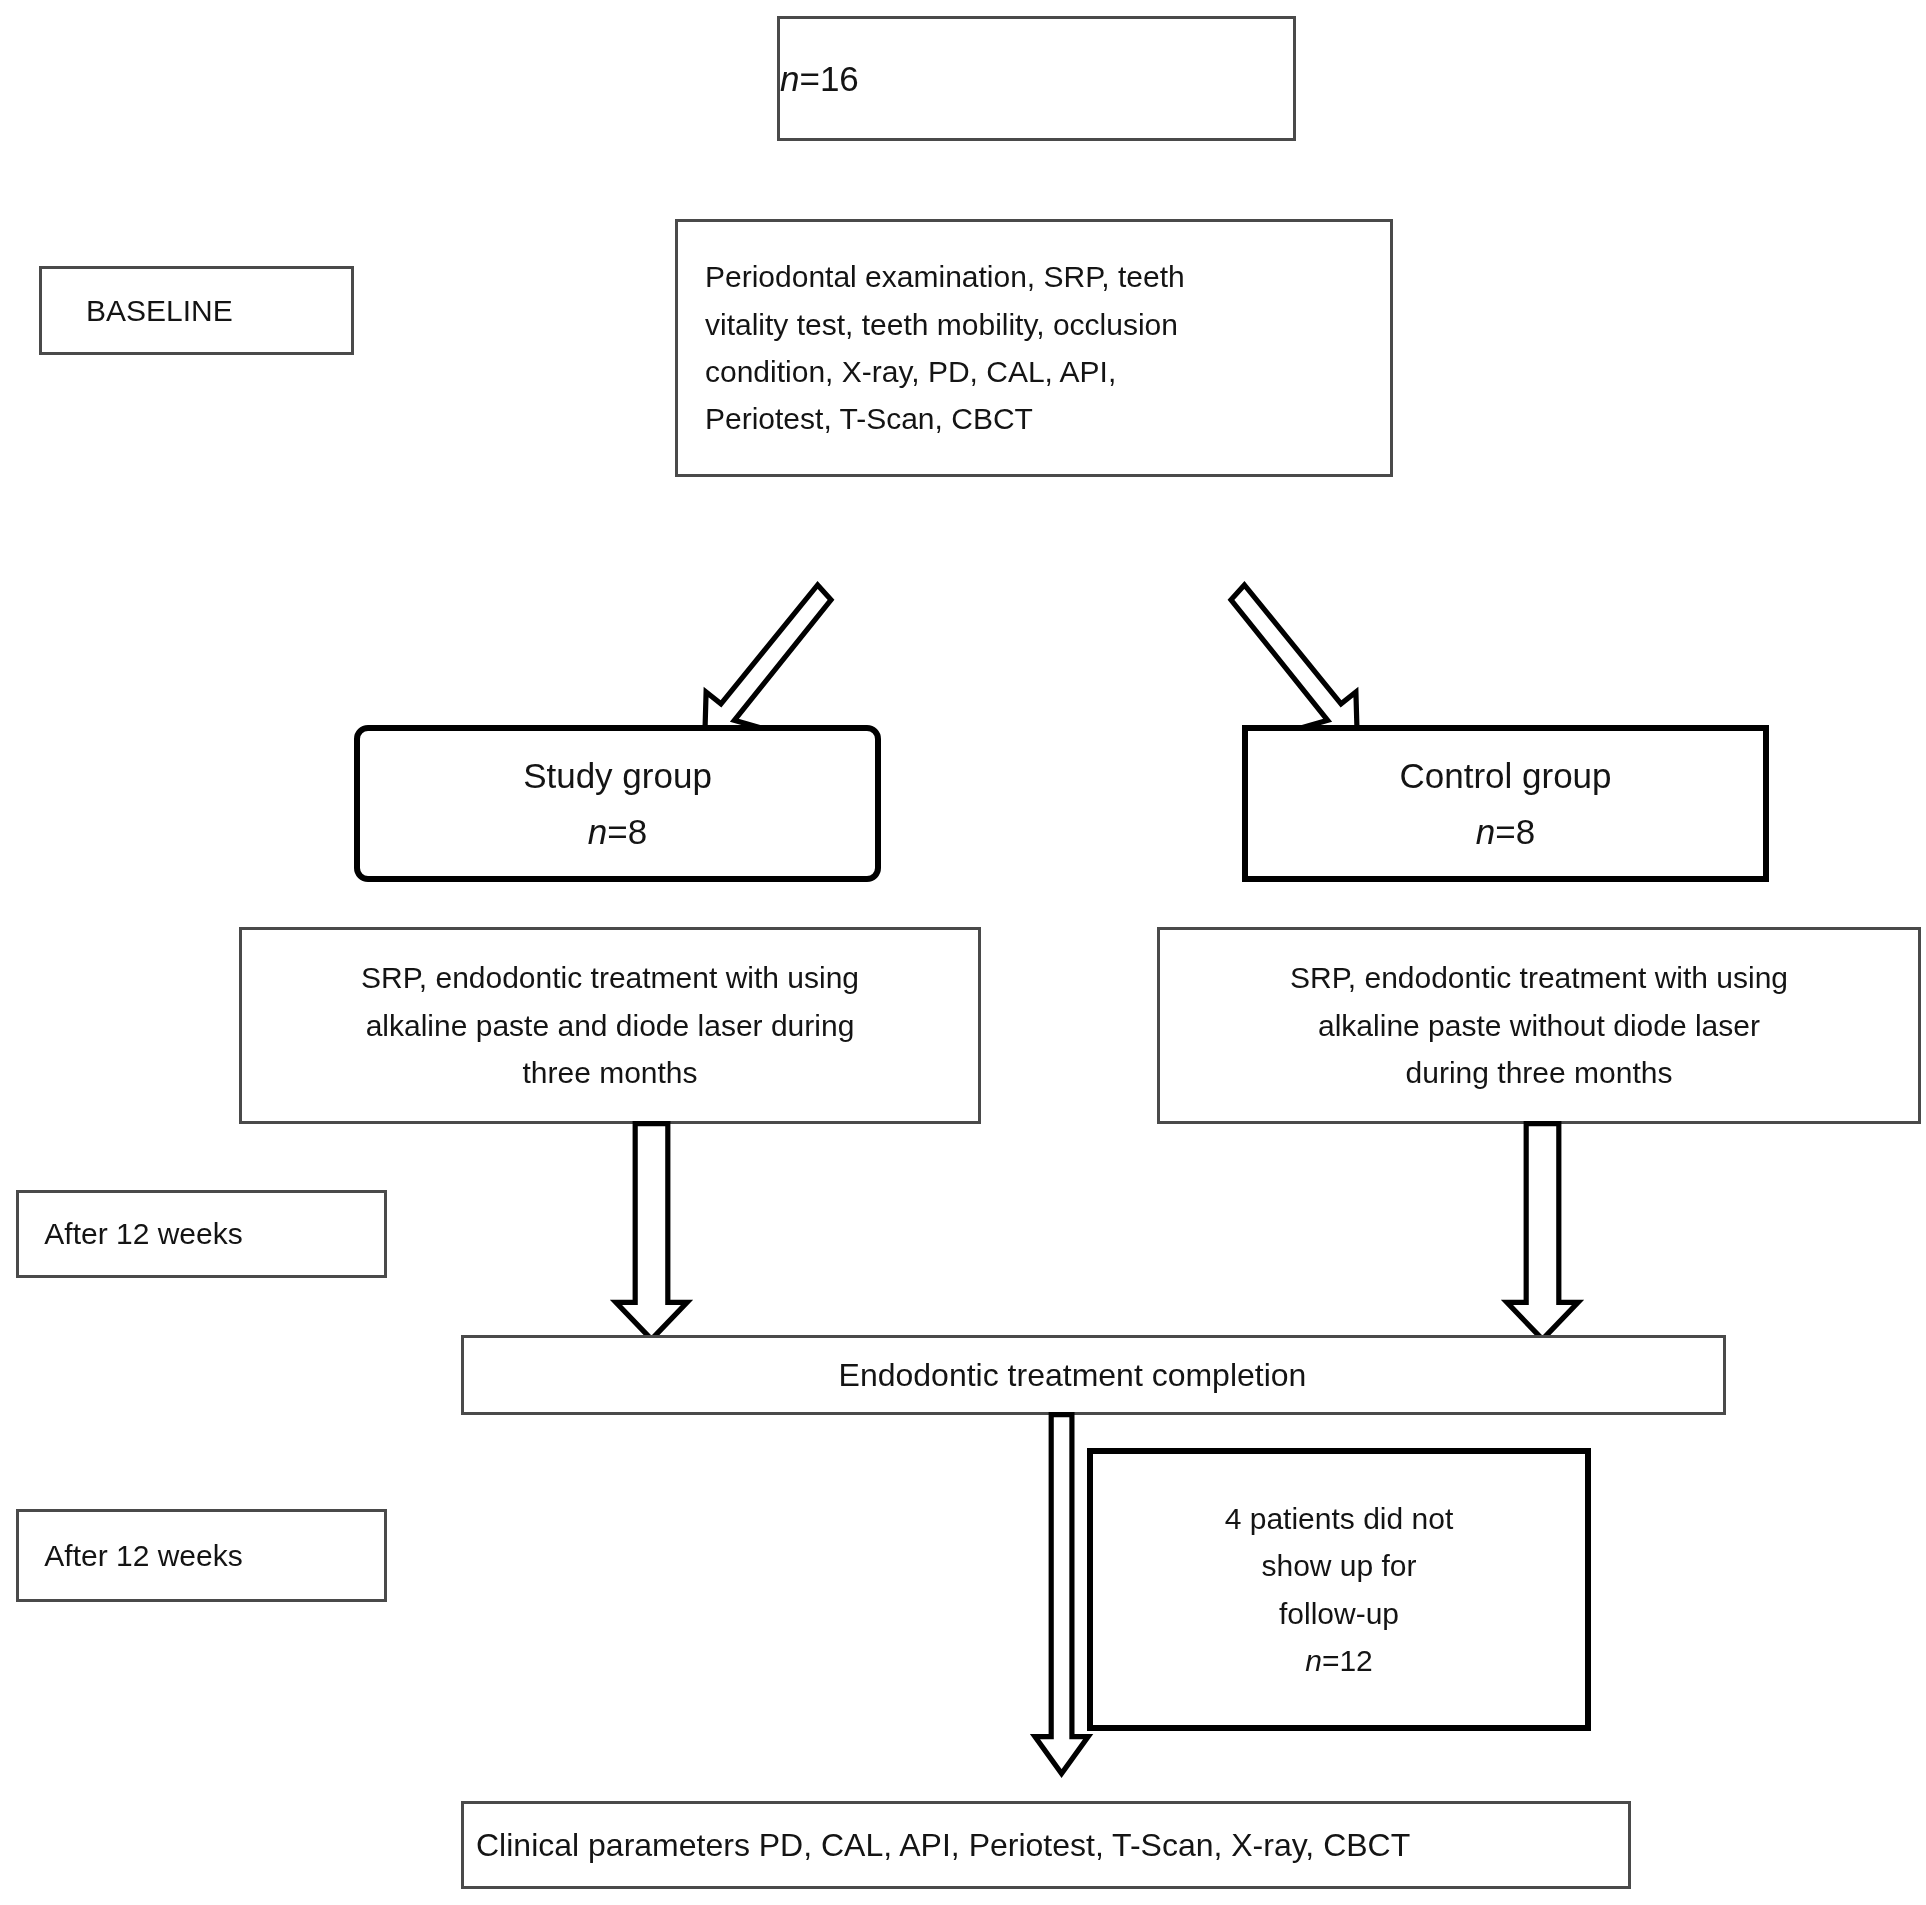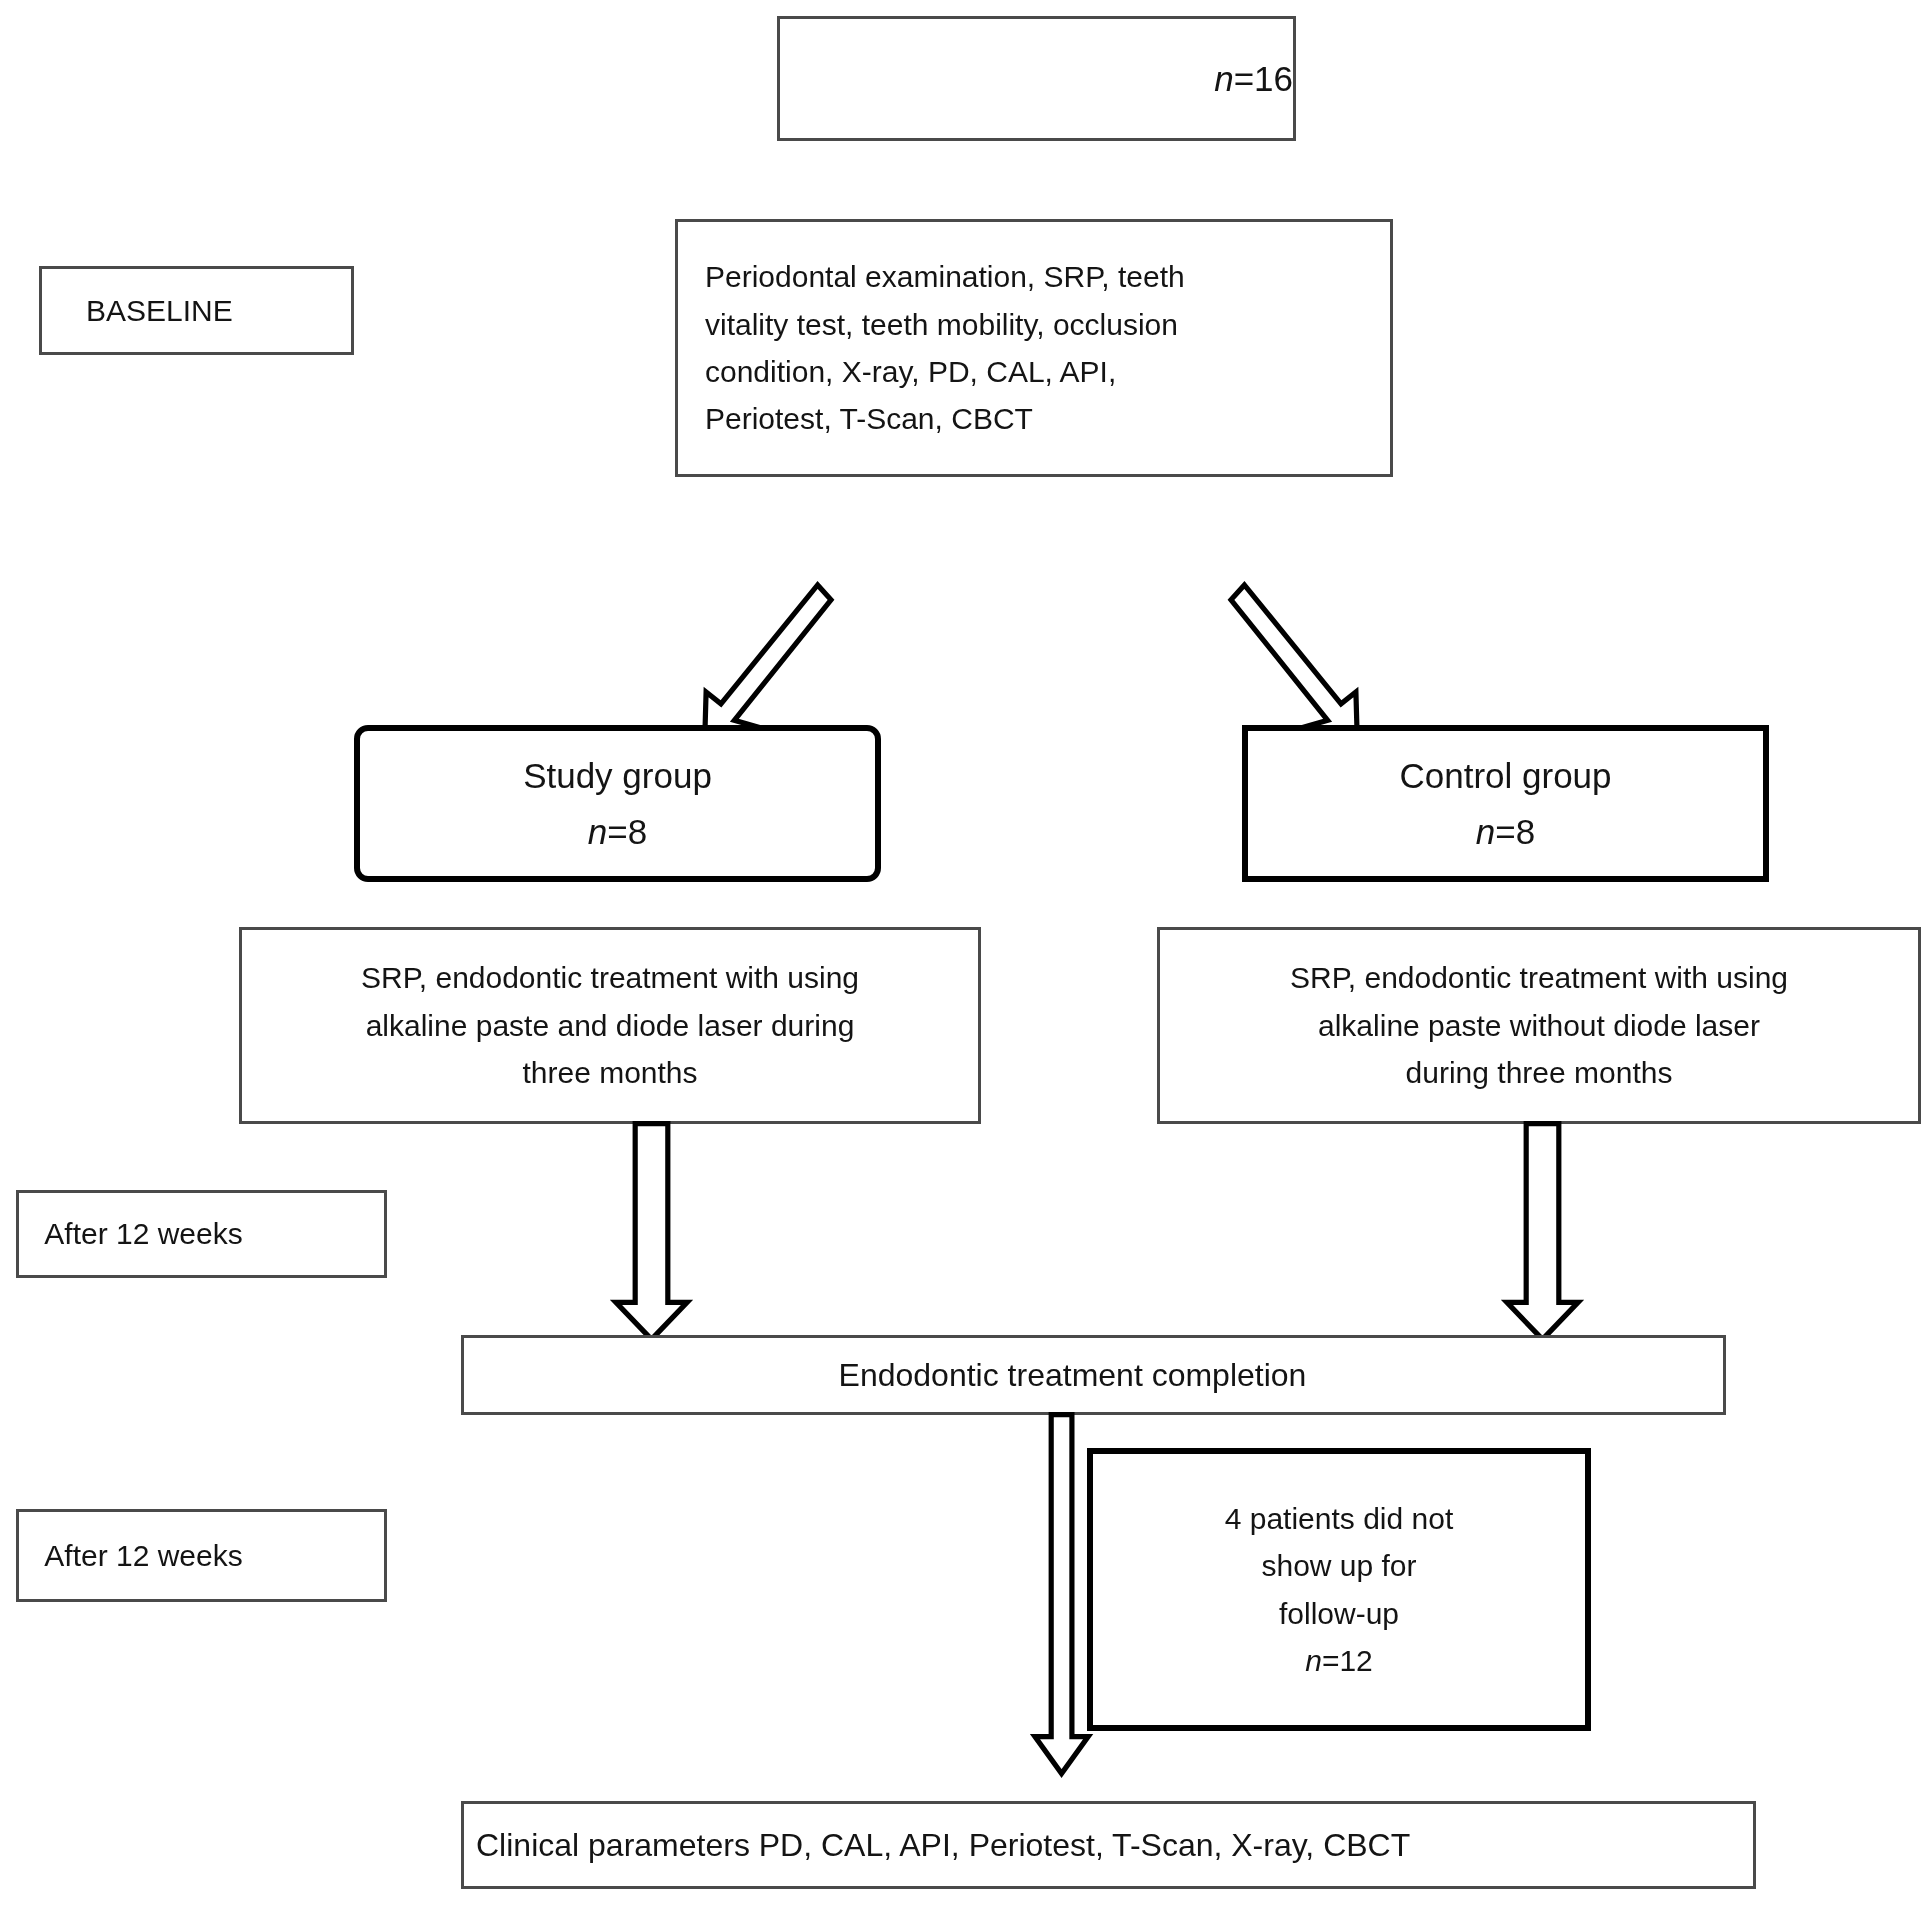--- a/index.html
+++ b/index.html
@@ -18,21 +18,21 @@
     height: 1905px;
     background: #ffffff;
     overflow: hidden;
   }
   .box {
     position: absolute;
     box-sizing: border-box;
     background: #ffffff;
     display: flex;
     align-items: center;
-    justify-content: flex-end;
+    justify-content: flex-start;
     text-align: center;
     line-height: 1.58;
     color: #141414;
   }
   
   .thin {
     border: 3.7px solid #4a4a4a;
   }
   
   .heavy {
@@ -158,18 +158,18 @@
       <div>show up for</div>
       <div>follow-up</div>
       <div class="nowrap"><em class="ital-n">n</em><span>=12</span></div>
     </div>
   </div>
 
   <div class="box thin fs-base left-text pad-l" style="left:16.3px; top:1509px; width:371px; height:93px;">
     <span>After 12 weeks</span>
   </div>
 
-  <div class="box thin fs-mid left-text pad-l" style="left:461px; top:1801px; width:1295px; height:88px;padding-left:12px;">
+  <div class="box thin fs-mid left-text pad-l" style="left:461px; top:1801px; width:1170px; height:88px;padding-left:12px;">
     <span>Clinical parameters PD, CAL, API, Periotest, T-Scan, X-ray, CBCT</span>
   </div>
 
 </div>
 
 
 </body></html>

